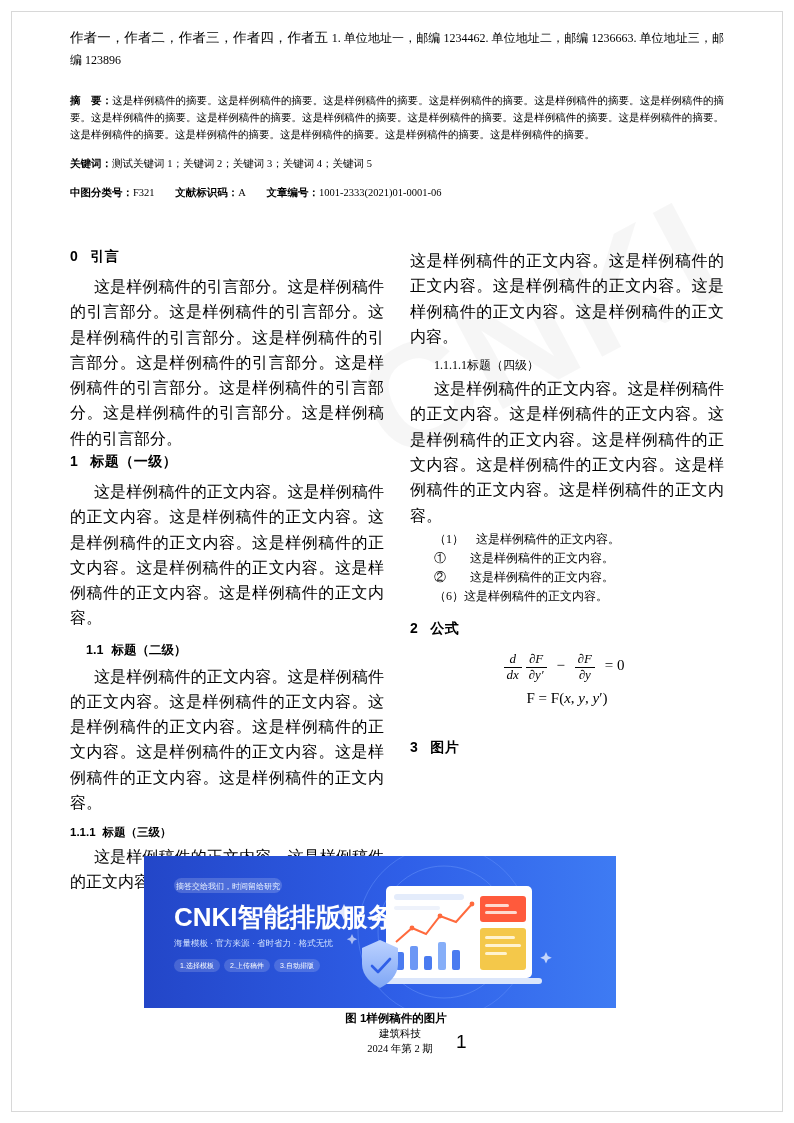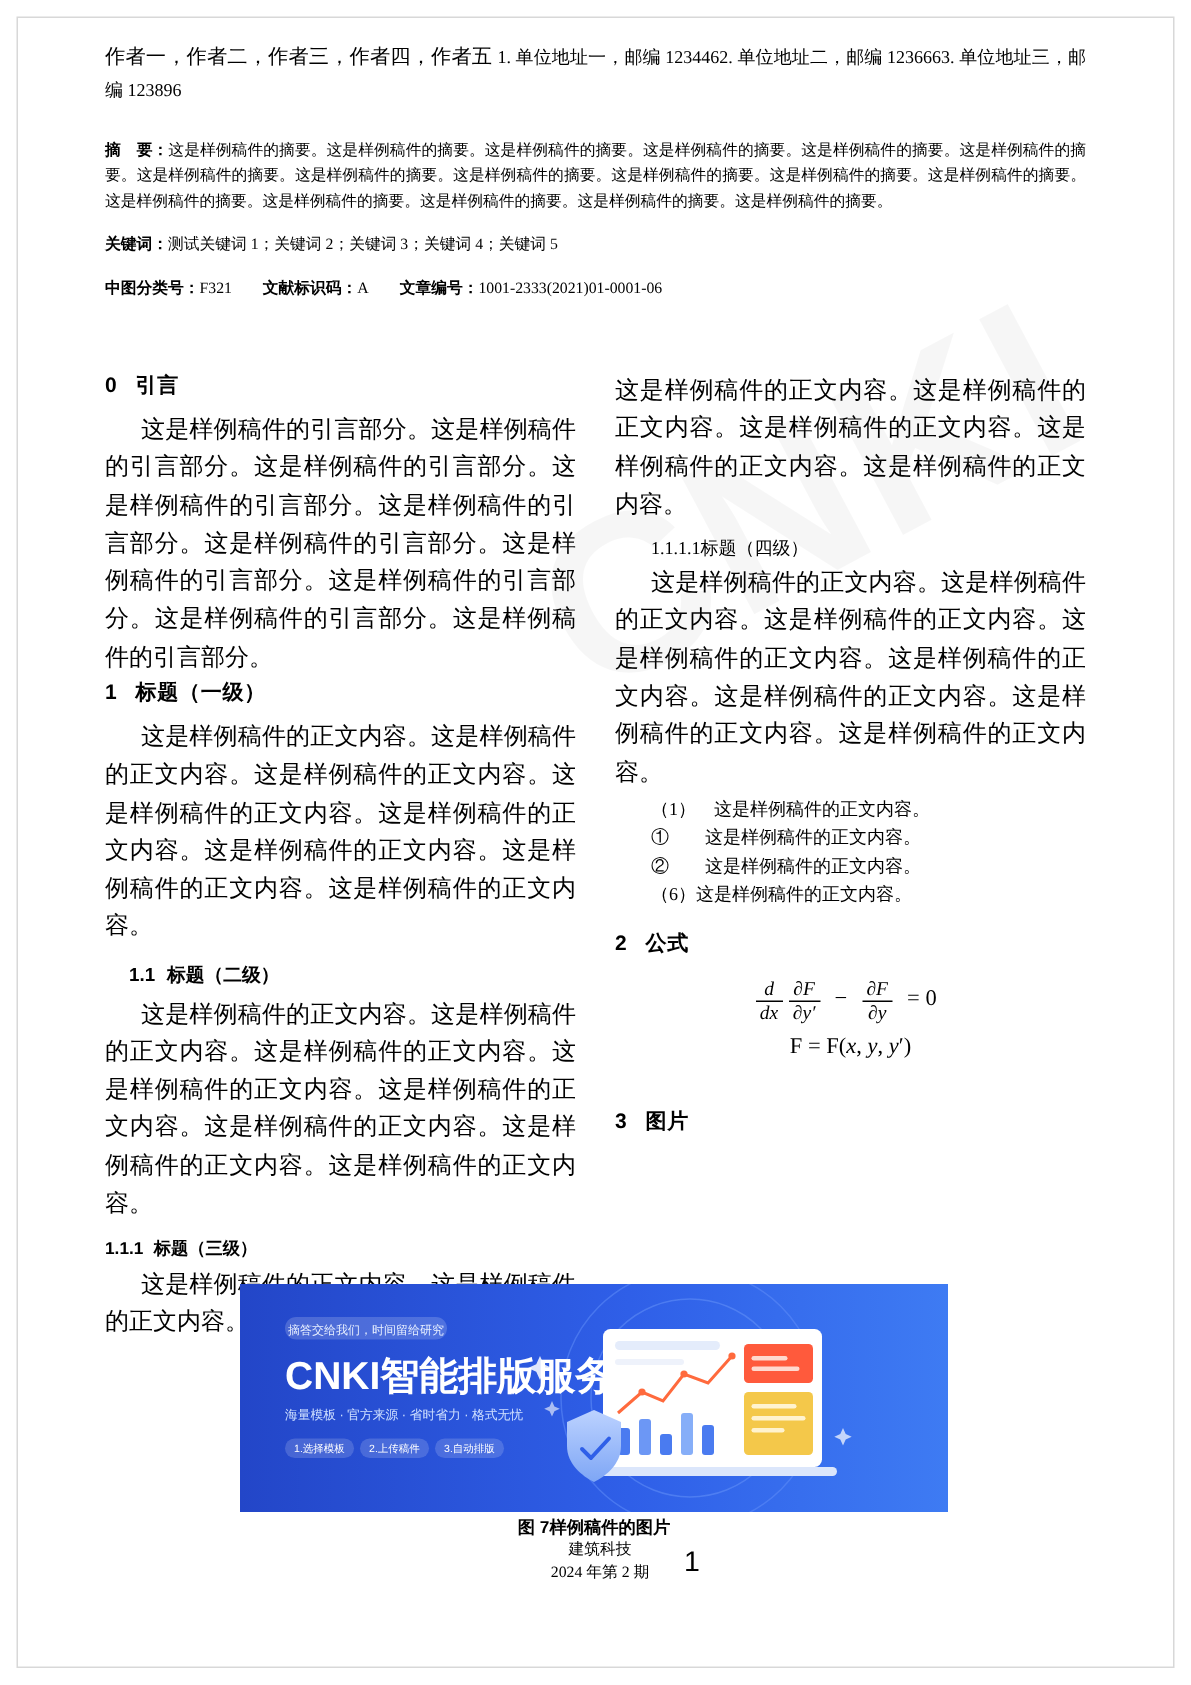--- a/index.html
+++ b/index.html
@@ -180,21 +180,21 @@
     margin: 0 6px;
     font-style: normal;
   }
   .mathrow2 {
     margin-top: 8px;
     font-size: 15px;
   }
   
   .banner-wrap {
     position: absolute;
-    left: 160px;
+    left: 144px;
     top: 856px;
     width: 472px;
     height: 192px;
   }
   .banner-svg {
     display: block;
     width: 472px;
     height: 152px;
   }
   .fig-caption-abs {
@@ -387,21 +387,21 @@
       <path d="M218 92 l18 -8 l18 8 v16 c0 12 -10 20 -18 24 c-8 -4 -18 -12 -18 -24 z" fill="url(#shieldGrad)"></path>
       <path d="M228 110 l6 6 l12 -13" fill="none" stroke="#2f5fe8" stroke-width="2.6" stroke-linecap="round" stroke-linejoin="round"></path>
 
       <path d="M200 48 l2.5 5.5 l5.5 2.5 l-5.5 2.5 l-2.5 5.5 l-2.5 -5.5 l-5.5 -2.5 l5.5 -2.5 z" fill="#ffffff" opacity="0.85"></path>
       <path d="M208 78 l1.6 3.6 l3.6 1.6 l-3.6 1.6 l-1.6 3.6 l-1.6 -3.6 l-3.6 -1.6 l3.6 -1.6 z" fill="#ffffff" opacity="0.6"></path>
       <path d="M402 96 l1.8 4 l4 1.8 l-4 1.8 l-1.8 4 l-1.8 -4 l-4 -1.8 l4 -1.8 z" fill="#ffffff" opacity="0.7"></path>
     </svg>
   </div>
 
   <div class="fig-caption-abs">
-    <span class="fignum">图 7</span><span>样例稿件的图片</span>
+    <span class="fignum">图 1</span><span>样例稿件的图片</span>
   </div>
 
   <div class="footer">
     <div>建筑科技</div>
     <div>2024 年第 2 期</div>
   </div>
 
   <div class="pageno">1</div>
 </div>
 

